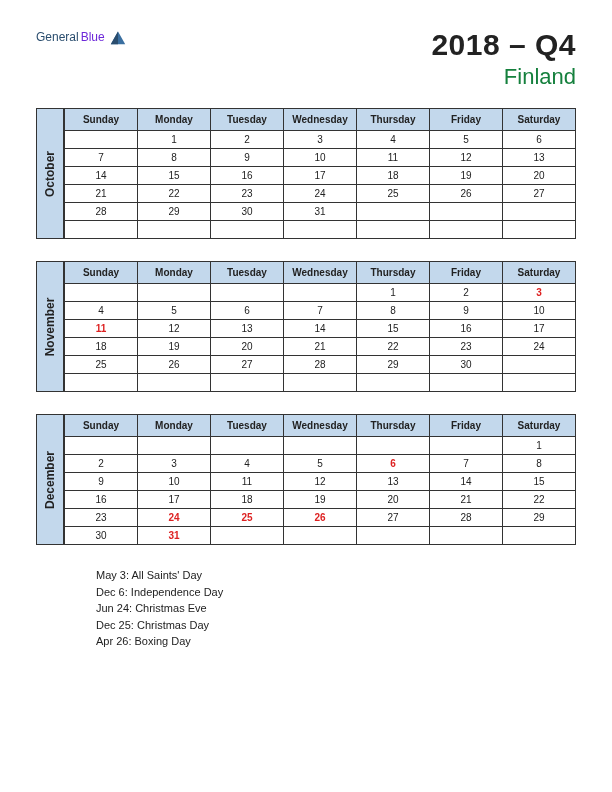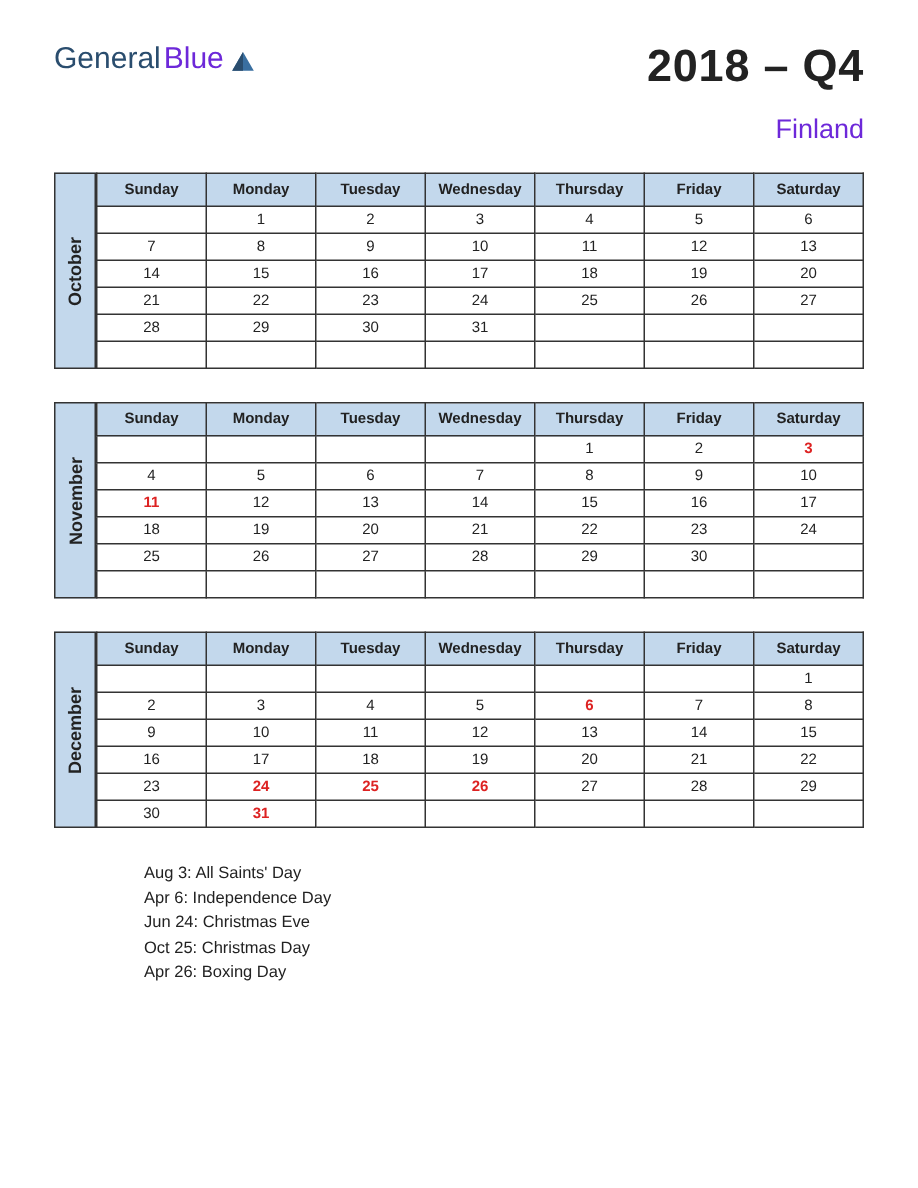--- a/index.html
+++ b/index.html
@@ -6,27 +6,27 @@
   body {
     width: 612px;
     height: 792px;
     background: #fff;
     font-family: Arial, Helvetica, sans-serif;
     color: #222;
     position: relative;
     padding: 28px 36px 20px 36px;
   }
   .header { display: flex; justify-content: space-between; align-items: flex-start; margin-bottom: 18px; }
-  .logo { display: flex; align-items: center; gap: 2px; font-size: 20px; font-weight: 400; color: #2a4d6e; }
+  .logo { display: flex; align-items: center; gap: 2px; font-size: 12px; font-weight: 400; color: #2a4d6e; }
   .logo .g { color: #2a4d6e; }
   .logo .b { color: #6d28d9; }
   .logo-icon { width: 18px; height: 18px; display: inline-block; margin-left: 2px; }
   .title-block { text-align: right; }
   .period { font-size: 30px; font-weight: 700; color: #222; letter-spacing: 0.5px; text-align: right; }
-  .country { font-size: 18px; font-weight: 400; color: #6d28d9; margin-top: 14px; }
+  .country { font-size: 22px; font-weight: 400; color: #15803d; margin-top: 2px; }
 
   .cal { display: flex; margin-bottom: 22px; }
   .month-tab {
     width: 28px;
     background: #c3d8ec;
     border: 1px solid #333;
     display: flex;
     align-items: center;
     justify-content: center;
   }
@@ -299,18 +299,18 @@
             <td></td>
             <td></td>
             <td></td>
           </tr>
         </tbody>
       </table>
     </div>
   </div>
 
 <div class="holidays-list" id="hlist">
-    <div>Aug 3: All Saints' Day</div>
-    <div>Apr 6: Independence Day</div>
+    <div>May 3: All Saints' Day</div>
+    <div>Dec 6: Independence Day</div>
     <div>Jun 24: Christmas Eve</div>
-    <div>Oct 25: Christmas Day</div>
+    <div>Dec 25: Christmas Day</div>
     <div>Apr 26: Boxing Day</div>
   </div>
 
 </body></html>

